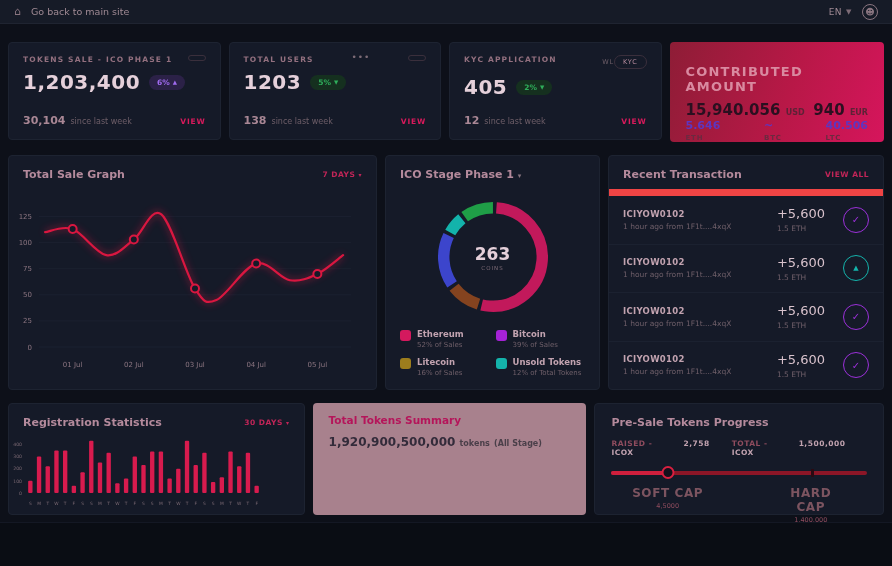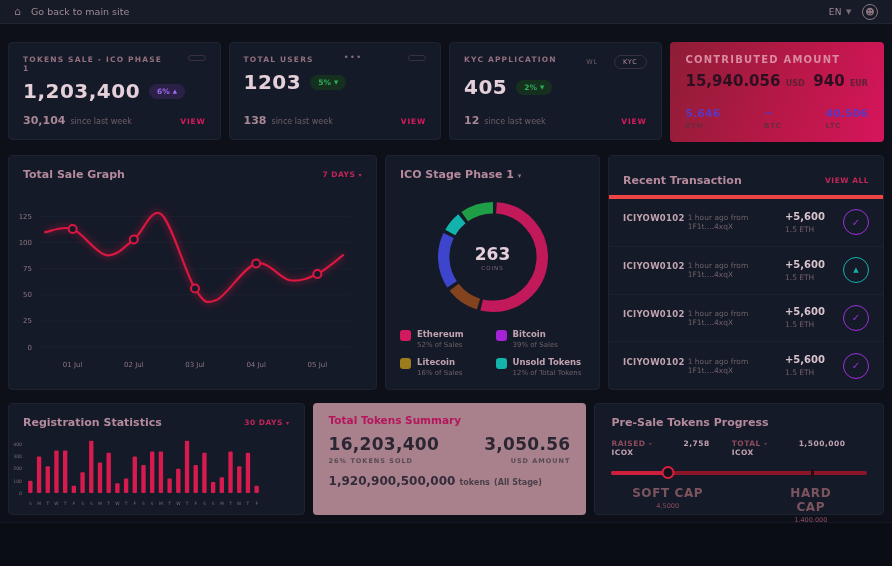--- a/index.html
+++ b/index.html
@@ -32,38 +32,38 @@
   }
   .panel-head { display:flex; align-items:center; justify-content:space-between; padding:12px 14px 8px 14px; }
   .panel-title { font-size:11px; font-weight:bold; color:#b48a9c; }
   .range-dd { font-size:7.5px; font-weight:bold; letter-spacing:.5px; color:#c22558; cursor:pointer; }
   .range-dd .chev { font-size:6px; }
   
   .stat-card { flex:1; height:98px; padding:12px 14px; position:relative; display:flex; flex-direction:column; }
   .stat-card .head { display:flex; justify-content:space-between; align-items:flex-start; }
   .stat-title { font-size:7.5px; letter-spacing:1.2px; color:#93707f; font-weight:bold; }
   .menu-dots { color:#7d6b76; font-size:9px; letter-spacing:1px; cursor:pointer; line-height:4px; }
-  .mini-tabs { display:flex; align-items:center; gap:16px; }
+  .mini-tabs { display:flex; align-items:center; gap:0; }
   .tab-plain { font-size:6.5px; color:#6f5f69; letter-spacing:.8px; cursor:pointer; }
   .tab-pill { font-size:6.5px; color:#b48a9c; letter-spacing:.8px; border:1px solid #3a2f3c; border-radius:8px; padding:2px 8px; cursor:pointer; }
   .value-line { display:flex; align-items:center; gap:9px; margin-top:6px; }
   .stat-value { font-size:20px; font-weight:bold; color:#e5d0da; letter-spacing:.5px; }
   .pct-badge { font-size:7.5px; font-weight:bold; border-radius:9px; padding:3px 8px; display:flex; align-items:center; gap:3px; }
   .pct-badge .arr { font-size:5.5px; }
   .stat-foot { margin-top:auto; display:flex; align-items:baseline; gap:5px; }
   .delta { font-size:11px; font-weight:bold; color:#a98795; }
   .delta-cap { font-size:8px; color:#6f5f69; }
   .view-btn { margin-left:auto; font-size:7.5px; font-weight:bold; letter-spacing:.8px; color:#d91a5c; cursor:pointer; }
   
   .contrib-card {
     flex:1; height:100px; border-radius:4px; padding:12px 16px;
     background:linear-gradient(110deg,#8e1d36 0%, #b81847 55%, #d6155c 100%);
     display:flex; flex-direction:column; border:none;
   }
-  .contrib-title { font-size:10px; letter-spacing:1.2px; color:#d98aa0; font-weight:bold; }
+  .contrib-title { font-size:13px; letter-spacing:1.2px; color:#d98aa0; font-weight:bold;margin-top:10px; }
   .fiat-row { display:flex; justify-content:space-between; margin-top:7px; }
   .fiat { font-size:15px; font-weight:bold; color:#2a1020; }
   .fiat .unit { font-size:8px; color:#5e2236; font-weight:bold; }
   .crypto-row { display:flex; justify-content:space-between; margin-top:auto; }
   .crypto { display:flex; flex-direction:column; }
   .crypto .cv { font-size:11px; font-weight:bold; color:#5d36c0; }
   .crypto .cu { font-size:7px; font-weight:bold; color:#6b2a40; letter-spacing:.8px; margin-top:2px; }
   
   .graph-panel { width:369px; height:235px; }
   .donut-panel { width:215px; height:235px; }
@@ -73,29 +73,29 @@
   .donut-wrap { position:relative; width:132px; height:132px; margin:2px auto 6px auto; }
   .donut-center { position:absolute; inset:0; display:flex; flex-direction:column; align-items:center; justify-content:center; }
   .donut-center .big { font-size:17px; font-weight:bold; color:#e5d0da; }
   .donut-center .sub { font-size:5.5px; letter-spacing:1px; color:#7d6b76; margin-top:1px; }
   .legend-grid { display:grid; grid-template-columns:1fr 1fr; gap:8px 6px; padding:0 14px; }
   .legend-item { display:flex; gap:6px; }
   .legend-swatch { width:11px; height:11px; border-radius:3px; flex:none; margin-top:1px; }
   .legend-name { font-size:8.5px; font-weight:bold; color:#c2a3b0; }
   .legend-cap { font-size:7px; color:#6f5f69; margin-top:2px; }
   
-  .tx-head { border-bottom:4px solid #ef4444;margin-top:6px; }
+  .tx-head { border-bottom:7px solid #ef4444; }
   .tx-list { flex:1; display:flex; flex-direction:column; }
   .tx-row { flex:1; display:flex; align-items:center; padding:0 14px; border-bottom:1px solid #1b2130; cursor:pointer; }
   .tx-row:last-child { border-bottom:none; }
-  .tx-main { display:flex; flex-direction:row; gap:3px; }
+  .tx-main { display:flex; flex-direction:column; gap:3px; }
   .tx-id { font-size:8.5px; font-weight:bold; color:#c2a3b0; letter-spacing:.3px; }
   .tx-sub { font-size:7.5px; color:#6f5f69; }
   .tx-amt { margin-left:auto; text-align:left; display:flex; flex-direction:column; gap:3px; }
-  .tx-amt .a { font-size:10px; font-weight:bold; color:#d8c2cc; }
+  .tx-amt .a { font-size:13px; font-weight:normal; color:#d8c2cc; }
   .tx-amt .e { font-size:7.5px; color:#6f5f69; }
   .tx-ic { width:26px; height:26px; border-radius:50%; border:1.5px solid; display:flex; align-items:center; justify-content:center; font-size:10px; margin-left:18px; flex:none; }
   
   .reg-panel { width:304px; height:112px; }
   .summary-card { width:280px; height:112px; background:#a8818d; border-radius:4px; padding:11px 16px; }
   .summary-title { font-size:10.5px; font-weight:bold; color:#b5155a; }
   .summary-vals { display:flex; justify-content:space-between; margin-top:8px; }
   .sv .n { font-size:17px; font-weight:bold; color:#2c2633; letter-spacing:.3px; }
   .sv .c { font-size:6.5px; font-weight:bold; letter-spacing:1px; color:#574a53; margin-top:3px; }
   .sv:last-child .c { text-align:right; }
@@ -460,30 +460,20 @@
           <text x="230.24074074074076" y="74" text-anchor="middle" font-size="4.4" fill="#7a6872">W</text>
           <rect x="236.76851851851853" y="21.826086956521742" width="4.351851851851852" height="40.17391304347826" rx="1" fill="#d81b4e"></rect>
           <text x="238.94444444444446" y="74" text-anchor="middle" font-size="4.4" fill="#7a6872">T</text>
           <rect x="245.47222222222223" y="54.69565217391305" width="4.351851851851852" height="7.304347826086953" rx="1" fill="#d81b4e"></rect>
           <text x="247.64814814814815" y="74" text-anchor="middle" font-size="4.4" fill="#7a6872">F</text>
         </svg>
     </section>
 
     <section class="summary-card">
       <div class="summary-title">Total Tokens Summary</div>
-      <div class="summary-vals">
-        <div class="sv">
-          <div class="n">16,203,400</div>
-          <div class="c">26% TOKENS SOLD</div>
-        </div>
-        <div class="sv">
-          <div class="n">3,050.56</div>
-          <div class="c">USD AMOUNT</div>
-        </div>
-      </div>
       <div class="summary-total">
         <span>1,920,900,500,000</span>
         <span class="small">tokens</span>
         <span class="small">(All Stage)</span>
       </div>
     </section>
 
     <section class="panel presale-panel">
       <div class="panel-title">Pre-Sale Tokens Progress</div>
       <div class="presale-labels">

